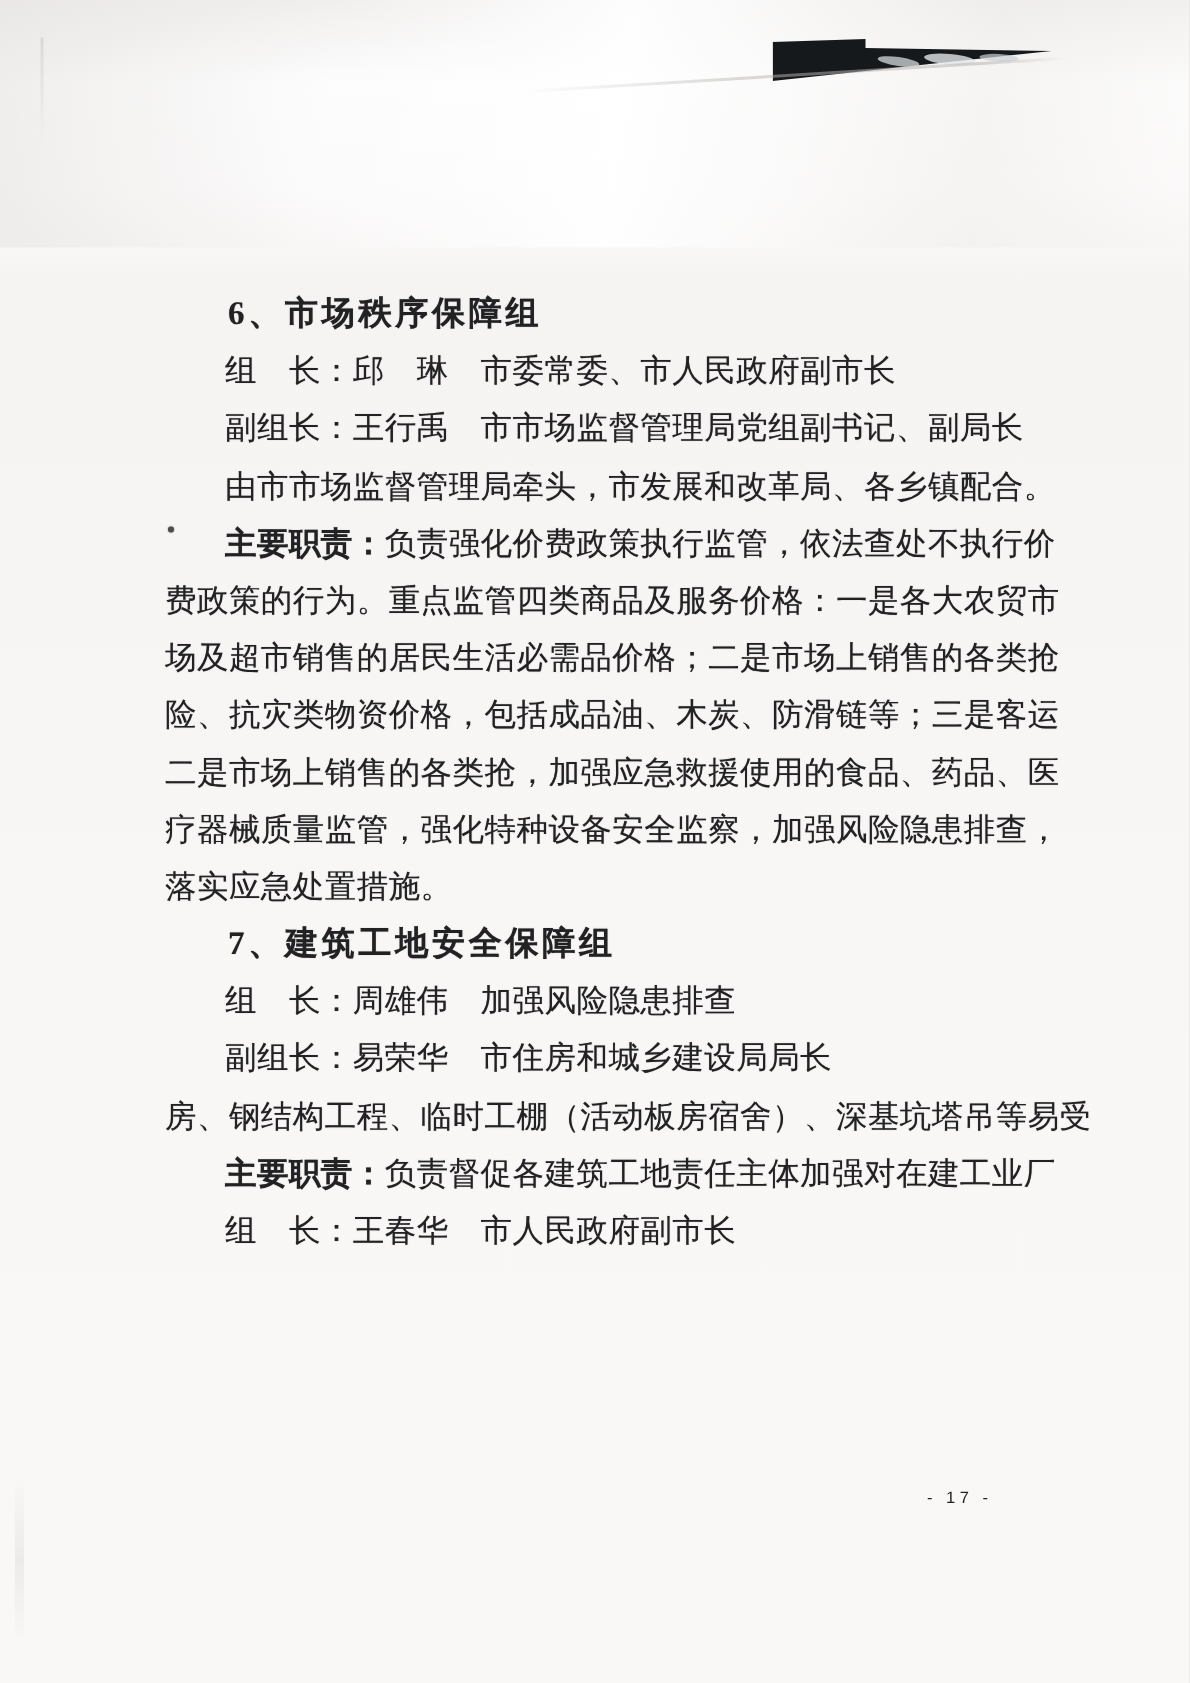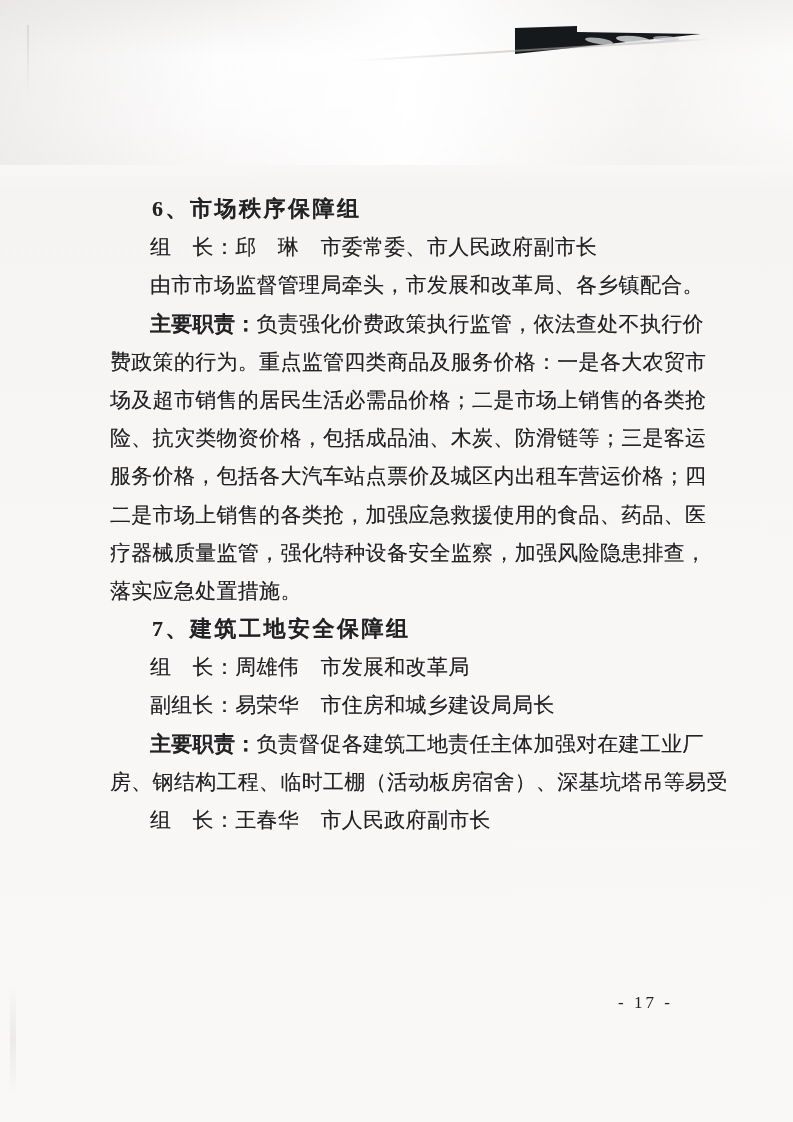--- a/index.html
+++ b/index.html
@@ -93,56 +93,56 @@
   .heading {
     padding-left: 42px;
     font-weight: bold;
     font-size: 22px;
     letter-spacing: 2.5px;
   }
   .bold { font-weight: bold; }
   .pageno {
     position: absolute;
     left: 618px; top: 993px;
-    font-size: 17px;
+    font-size: 11px;
     letter-spacing: 3px;
     color: #222224;
-    font-family: Liberation Serif, serif;
+    font-family: Liberation Sans, sans-serif;
   }
 </style>
 </head>
 <body>
 
 <div class="page">
 
   <div class="top-sheen"></div>
   <div class="wedge"></div>
   <div class="speckle sp1"></div>
   <div class="speckle sp2"></div>
   <div class="speckle sp3"></div>
   <div class="page-edge-line"></div>
   <div class="left-edge-line"></div>
   <div class="bottom-left-smudge"></div>
   <div class="stray-dot"></div>
 
   <div class="doc">
     <div class="line heading">6、市场秩序保障组</div>
     <div class="line indent">组　长：邱　琳　市委常委、市人民政府副市长</div>
+    <div class="line indent">副组长：王行禹　市市场监督管理局党组副书记、副局长</div>
     <div class="line indent">由市市场监督管理局牵头，市发展和改革局、各乡镇配合。</div>
     <div class="line indent"><span class="bold">主要职责：</span><span>负责强化价费政策执行监管，依法查处不执行价</span></div>
     <div class="line">费政策的行为。重点监管四类商品及服务价格：一是各大农贸市</div>
     <div class="line">场及超市销售的居民生活必需品价格；二是市场上销售的各类抢</div>
     <div class="line">险、抗灾类物资价格，包括成品油、木炭、防滑链等；三是客运</div>
-    <div class="line">服务价格，包括各大汽车站点票价及城区内出租车营运价格；四</div>
     <div class="line">二是市场上销售的各类抢，加强应急救援使用的食品、药品、医</div>
     <div class="line">疗器械质量监管，强化特种设备安全监察，加强风险隐患排查，</div>
     <div class="line">落实应急处置措施。</div>
     <div class="line heading">7、建筑工地安全保障组</div>
-    <div class="line indent">组　长：周雄伟　市发展和改革局</div>
+    <div class="line indent">组　长：周雄伟　加强风险隐患排查</div>
     <div class="line indent">副组长：易荣华　市住房和城乡建设局局长</div>
+    <div class="line">房、钢结构工程、临时工棚（活动板房宿舍）、深基坑塔吊等易受</div>
     <div class="line indent"><span class="bold">主要职责：</span><span>负责督促各建筑工地责任主体加强对在建工业厂</span></div>
-    <div class="line">房、钢结构工程、临时工棚（活动板房宿舍）、深基坑塔吊等易受</div>
     <div class="line indent">组　长：王春华　市人民政府副市长</div>
   </div>
 
   <div class="pageno">- 17 -</div>
 
 </div>
 
 </body></html>

